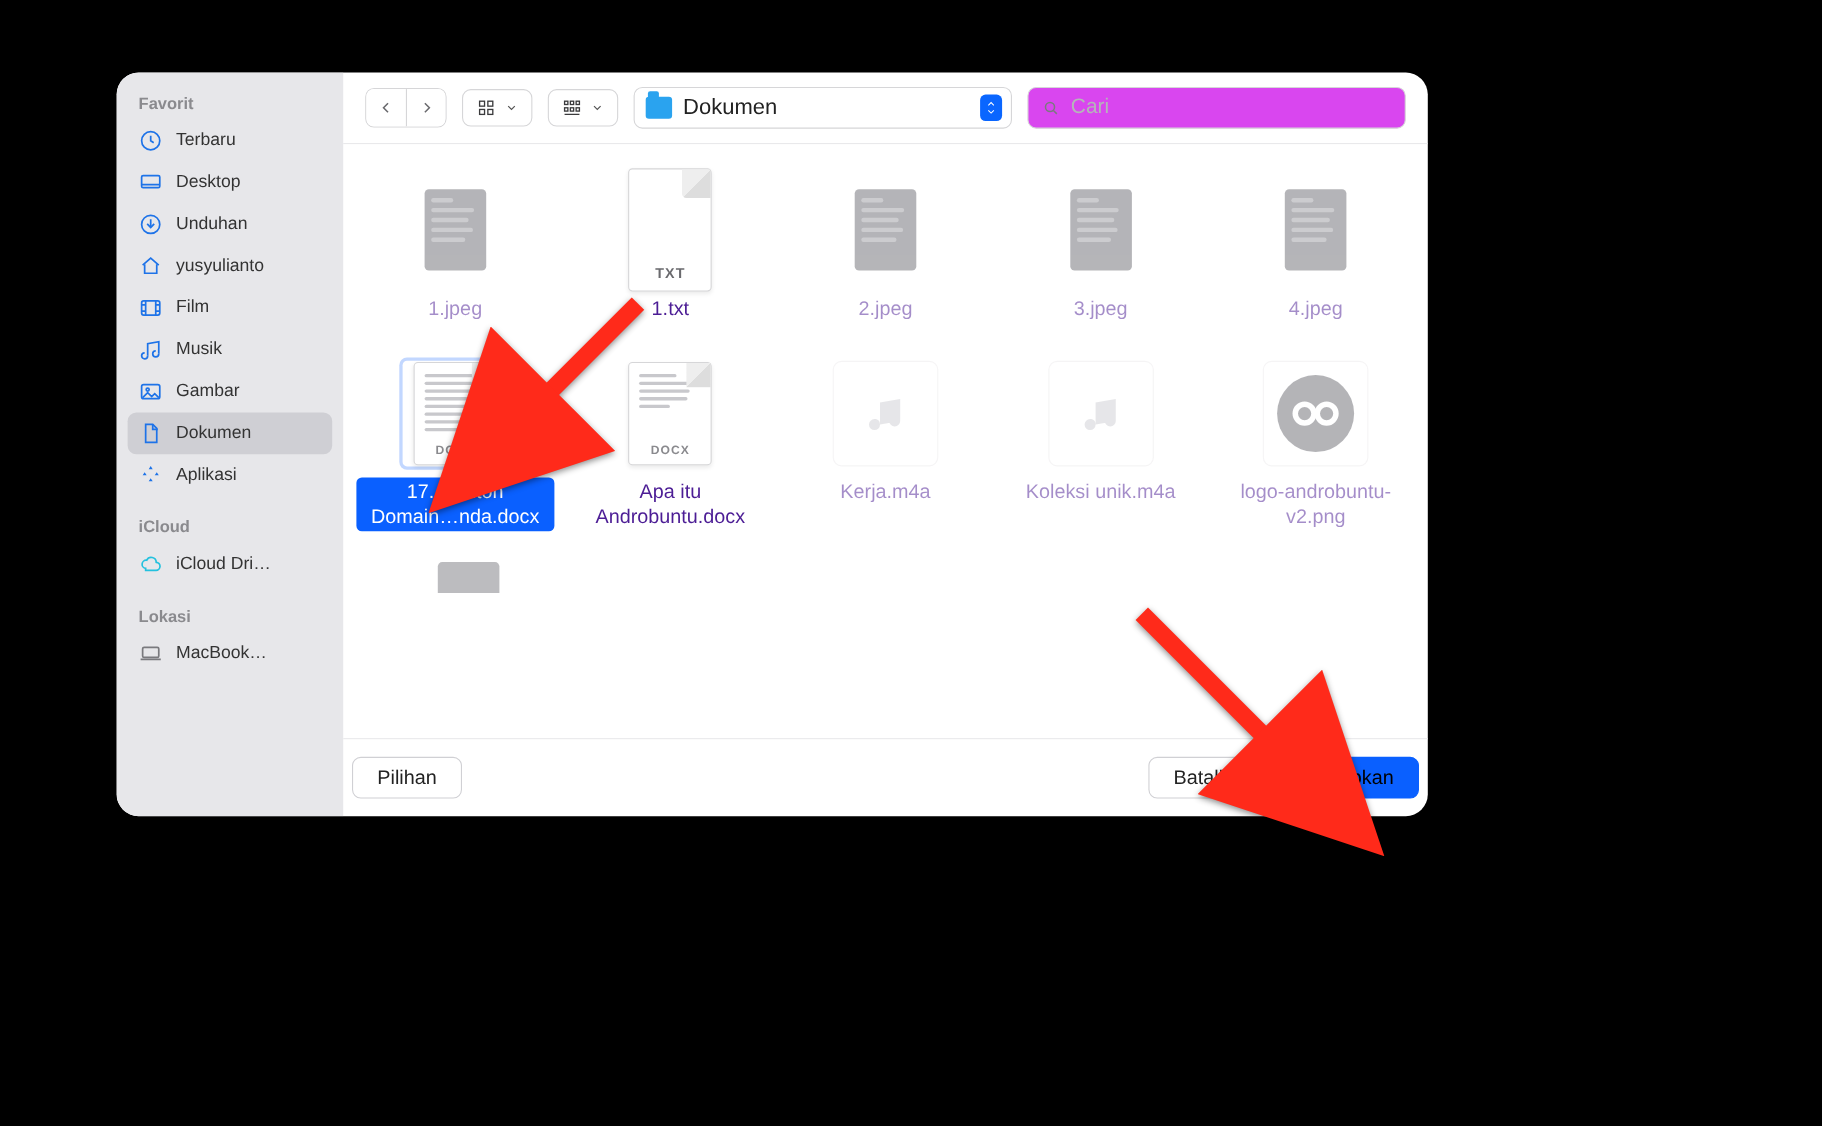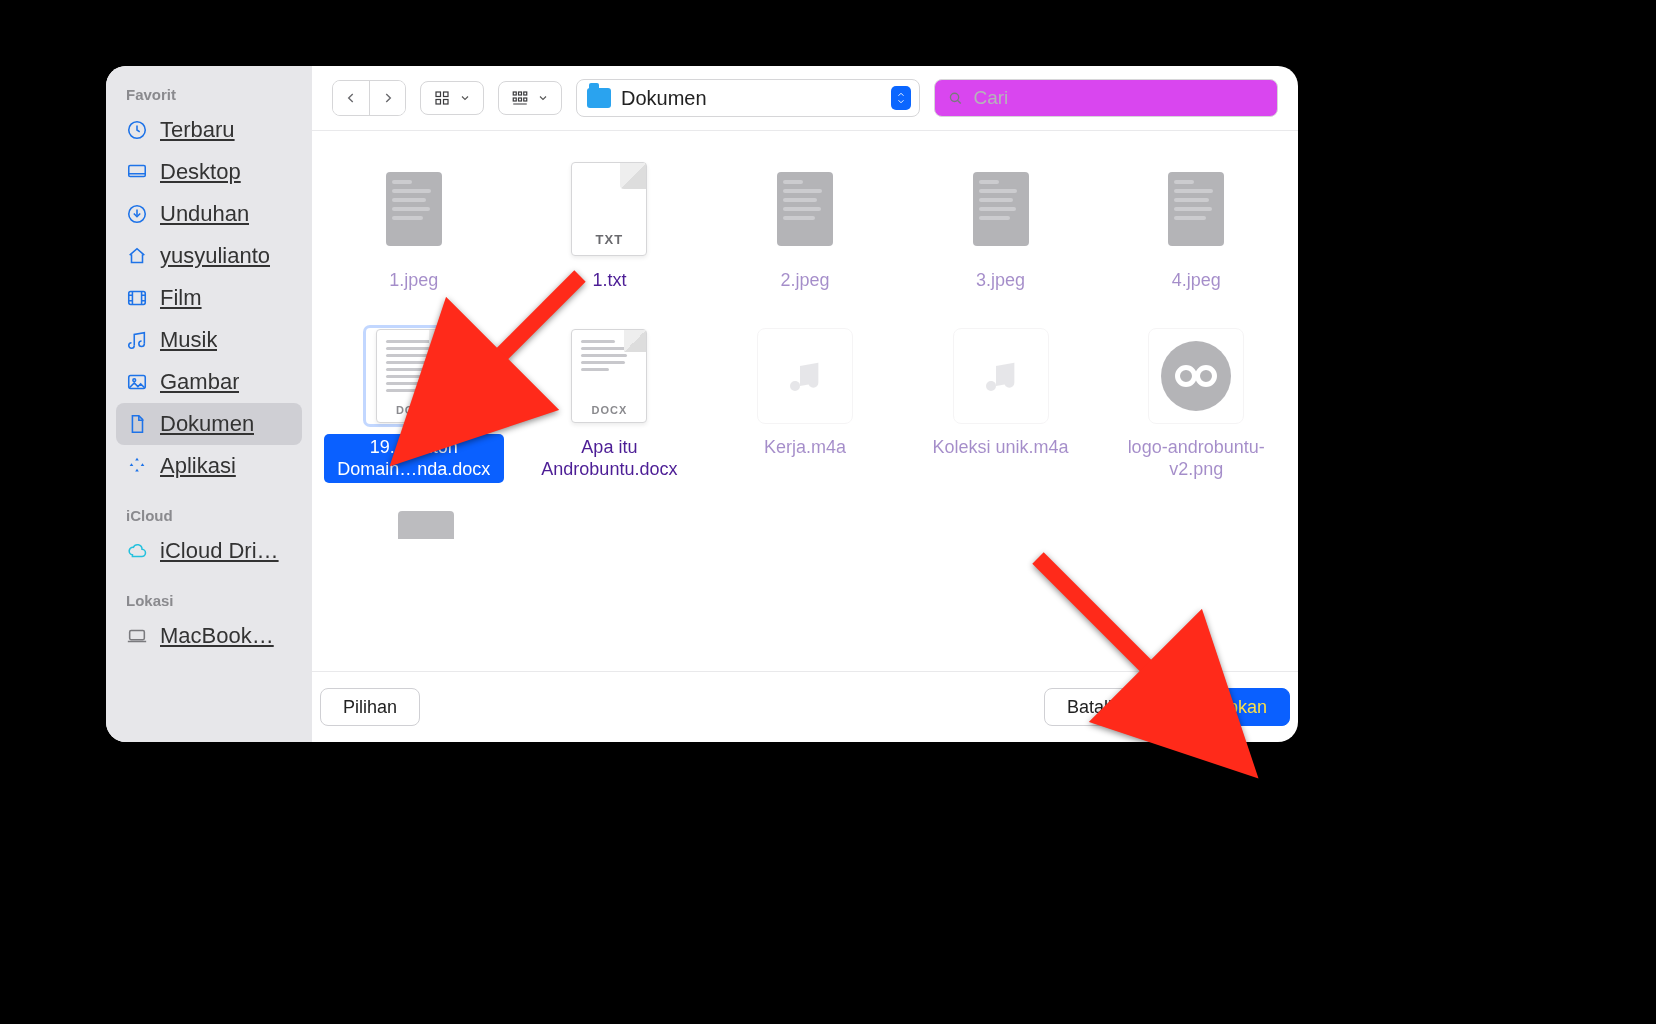--- a/index.html
+++ b/index.html
@@ -42,21 +42,21 @@
   .side-item {
     display: flex;
     align-items: center;
     gap: 12px;
     padding: 8px 10px;
     border-radius: 8px;
     color: #333;
     cursor: default;
   }
   .side-item.selected { background: #cfcfd4; }
-  .side-item .lbl { font-size: 22px; white-space: nowrap; overflow: hidden; text-overflow: ellipsis; text-decoration: underline; }
+  .side-item .lbl { font-size: 16px; white-space: nowrap; overflow: hidden; text-overflow: ellipsis; }
   .side-icon { width: 22px; height: 22px; display:flex; align-items:center; justify-content:center; }
   .side-icon svg { width: 22px; height: 22px; stroke:#1e73e8; fill:none; stroke-width:1.7; }
   .side-icon.cloud svg { stroke:#24c1de; }
   .side-icon.grey svg { stroke:#7a7a7e; }
 
   
   .main {
     flex:1;
     display:flex;
     flex-direction:column;
@@ -121,21 +121,21 @@
   .thumb { width:96px; height:96px; display:flex; align-items:center; justify-content:center; }
   
   .thumb.img-doc .box { width:56px; height:74px; background:#6b6b72; border-radius:4px; position:relative; padding:8px 6px; display:flex; flex-direction:column; gap:5px; }
   .thumb.img-doc .line { height:4px; background:#9a9aa0; border-radius:2px; }
   .thumb.img-doc .line:nth-child(1){width:46%;}
   .thumb.img-doc .line:nth-child(2){width:88%;}
   .thumb.img-doc .line:nth-child(3){width:78%;}
   .thumb.img-doc .line:nth-child(4){width:86%;}
   .thumb.img-doc .line:nth-child(5){width:72%;}
   
-  .thumb.txt .sheet { width:76px; height:94px; background:#fff; border:1px solid #d6d6d8; border-radius:4px; position:relative; display:flex; align-items:flex-end; justify-content:center; box-shadow:0 2px 4px rgba(0,0,0,.08); }
+  .thumb.txt .sheet { width:76px; height:112px; background:#fff; border:1px solid #d6d6d8; border-radius:4px; position:relative; display:flex; align-items:flex-end; justify-content:center; box-shadow:0 2px 4px rgba(0,0,0,.08); }
   .thumb.txt .fold { position:absolute; top:0; right:0; width:26px; height:26px; background:linear-gradient(135deg,#eee 0 50%, #ddd 50% 100%); border-bottom-left-radius:4px; }
   .thumb.txt .ext { font-size:13px; color:#6a6a6e; letter-spacing:1px; margin-bottom:8px; font-weight:600; }
   
   .thumb.docx .sheet { width:76px; height:94px; background:#fff; border:1px solid #d6d6d8; border-radius:4px; position:relative; padding:10px 9px 0 9px; box-shadow:0 2px 4px rgba(0,0,0,.08); }
   .thumb.docx .fold { position:absolute; top:0; right:0; width:22px; height:22px; background:linear-gradient(135deg,#eee 0 50%, #ddd 50% 100%); }
   .thumb.docx .dl { height:3px; background:#c8c8cc; border-radius:2px; margin-bottom:4px; }
   .thumb.docx .ext { position:absolute; bottom:6px; width:100%; left:0; text-align:center; font-size:11px; color:#8a8a8e; letter-spacing:1px; font-weight:600; }
   
   .thumb.audio .sheet { width:96px; height:96px; border:1px solid #eceaec; border-radius:8px; background:#fff; display:flex; align-items:center; justify-content:center; }
   .thumb.audio svg { width:40px; height:40px; fill:#cfcfd4; }
@@ -144,21 +144,21 @@
   .thumb.logo .circ { width:70px; height:70px; border-radius:50%; background:#6b6b72; display:flex; align-items:center; justify-content:center; gap:4px; }
   .thumb.logo .o { width:22px; height:22px; border:5px solid #fff; border-radius:50%; }
   .thumb.logo .o + .o { margin-left:-6px; }
 
   
   .partial { width:56px; height:28px; background:#6b6b72; border-radius:4px 4px 0 0; margin-left:82px; opacity:.45; }
 
   
   .footer { height:70px; display:flex; align-items:center; padding:0 8px; gap:16px; }
   .btn { height:38px; padding:0 22px; border-radius:8px; border:1px solid #d0d0d4; background:#fff; font-size:18px; color:#222; display:flex; align-items:center; cursor:default; }
-  .btn.primary { background:#0a60ff; border-color:#0a60ff; color:#fde047; font-weight:500; }
+  .btn.primary { background:#0a60ff; border-color:#0a60ff; color:#000000; font-weight:500; }
   .footer .spacer { flex:1; }
 
   
   .arrow { position:absolute; pointer-events:none; }
   .arrow svg { overflow:visible; filter: drop-shadow(0 2px 3px rgba(0,0,0,.45)); }
 </style>
 </head>
 <body>
 
 <div class="window">
@@ -411,21 +411,21 @@
                 <div class="dl" style="width:88%"></div>
                 <div class="dl" style="width:92%"></div>
                 <div class="dl" style="width:85%"></div>
                 <div class="dl" style="width:90%"></div>
                 <div class="dl" style="width:70%"></div>
                 <div class="dl" style="width:88%"></div>
                 <div class="dl" style="width:80%"></div>
               <div class="ext">DOCX</div>
             </div>
           </div>
-          <div class="cap">19. Contoh Domain…nda.docx</div>
+          <div class="cap">17. Contoh Domain…nda.docx</div>
         </div>
 
         <div class="cell">
           <div class="thumb docx">
             <div class="sheet">
                 <div class="fold"></div>
               <div class="dl" style="width:60%"></div>
                 <div class="dl" style="width:88%"></div>
                 <div class="dl" style="width:82%"></div>
                 <div class="dl" style="width:78%"></div>

